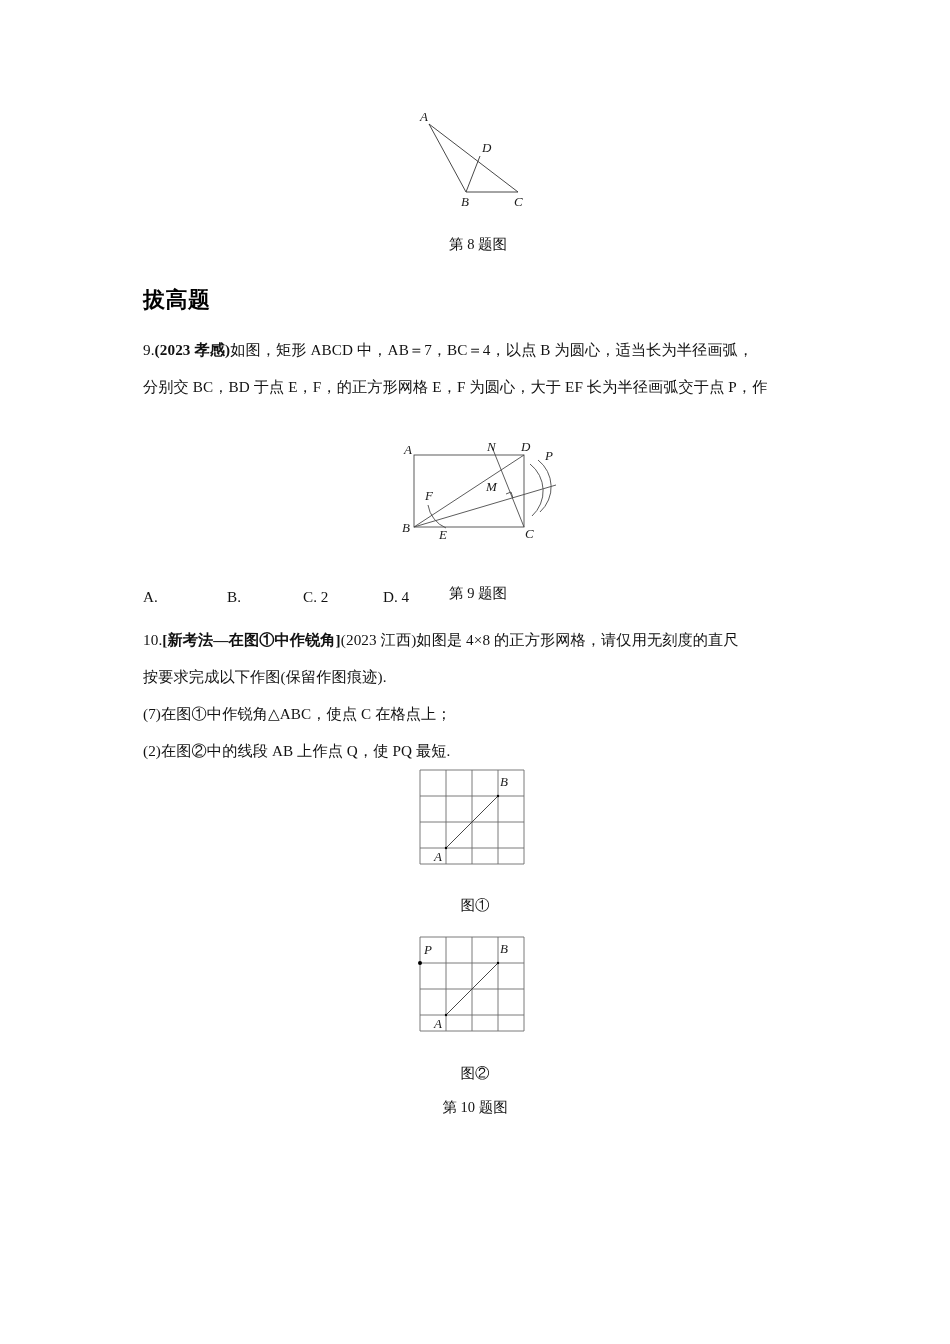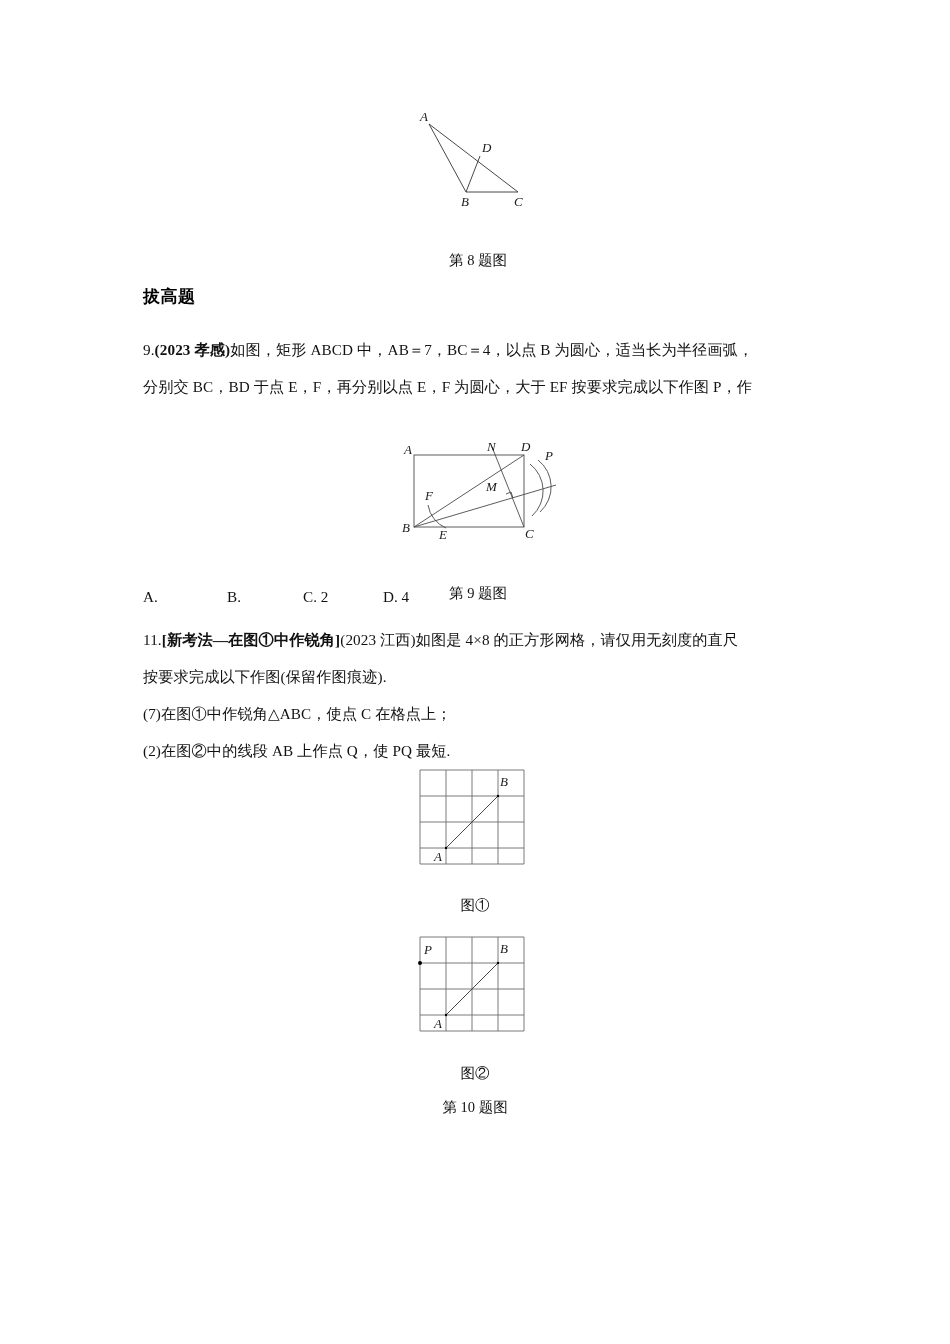--- a/index.html
+++ b/index.html
@@ -34,21 +34,21 @@
   .caption {
     position: absolute;
     font-size: 14.5px;
     text-align: center;
     width: 200px;
     color: #111;
   }
   .section-head {
     position: absolute;
     font-family: "Liberation Sans", "DejaVu Sans", sans-serif;
-    font-size: 17px;
+    font-size: 22px;
     font-weight: bold;
     color: #000;
     letter-spacing: 0.5px;
   }
   .bold { font-weight: bold; }
 
   
   .options {
     position: absolute;
     font-size: 15.2px;
@@ -101,29 +101,29 @@
         <path d="M 66 92 L 118 92"></path>
         <path d="M 66 92 L 80 56"></path>
       </g>
       <text class="lbl" x="20" y="21">A</text>
       <text class="lbl" x="82" y="52">D</text>
       <text class="lbl" x="61" y="106">B</text>
       <text class="lbl" x="114" y="106">C</text>
     </svg>
   </div>
 
-  <div class="caption" style="left:378px; top:251px;">第 8 题图</div>
+  <div class="caption" style="left:378px; top:235px;">第 8 题图</div>
 
   <div class="section-head" style="left:143px; top:285px;">拔高题</div>
 
   <div class="para" style="left:143px; top:331px; width:668px;">
     <div>
       <span>9.</span><span class="bold">(2023 孝感)</span><span>如图，矩形 ABCD 中，AB＝7，BC＝4，以点 B 为圆心，适当长为半径画弧，</span>
     </div>
-    <div>分别交 BC，BD 于点 E，F，再分别以点 E，F 为圆心，大于 EF 按要求完成以下作图 P，作</div>
+    <div>分别交 BC，BD 于点 E，F，的正方形网格 E，F 为圆心，大于 EF 长为半径画弧交于点 P，作</div>
   </div>
 
   <div class="figbox" style="left:398px; top:442px; width:170px; height:100px;">
     <svg width="170" height="100" viewBox="0 0 170 100">
 
       <g class="stroke">
         <rect x="16" y="13" width="110" height="72"></rect>
 
         <path d="M 16 85 L 126 13"></path>
 
@@ -173,21 +173,21 @@
       <span>2</span>
     </span>
     <span class="opt" style="left:240px;">
       <span>D.</span>
       <span>4</span>
     </span>
   </div>
 
   <div class="para" style="left:143px; top:621px; width:668px;">
     <div>
-      <span>11.</span><span class="bold">[新考法—在图①中作锐角]</span><span><span class="bold-part">(2023 江西)</span></span><span>如图是 4×8 的正方形网格，请仅用无刻度的直尺</span>
+      <span>10.</span><span class="bold">[新考法—在图①中作锐角]</span><span><span class="bold-part">(2023 江西)</span></span><span>如图是 4×8 的正方形网格，请仅用无刻度的直尺</span>
     </div>
     <div>按要求完成以下作图(保留作图痕迹).</div>
     <div>(7)在图①中作锐角△ABC，使点 C 在格点上；</div>
     <div>(2)在图②中的线段 AB 上作点 Q，使 PQ 最短.</div>
   </div>
 
   <div class="figbox" style="left:418px; top:768px; width:120px; height:100px;">
     <svg width="120" height="100" viewBox="0 0 120 100">
       <g class="gridline">
         <path d="M 2 2 H 106"></path>

